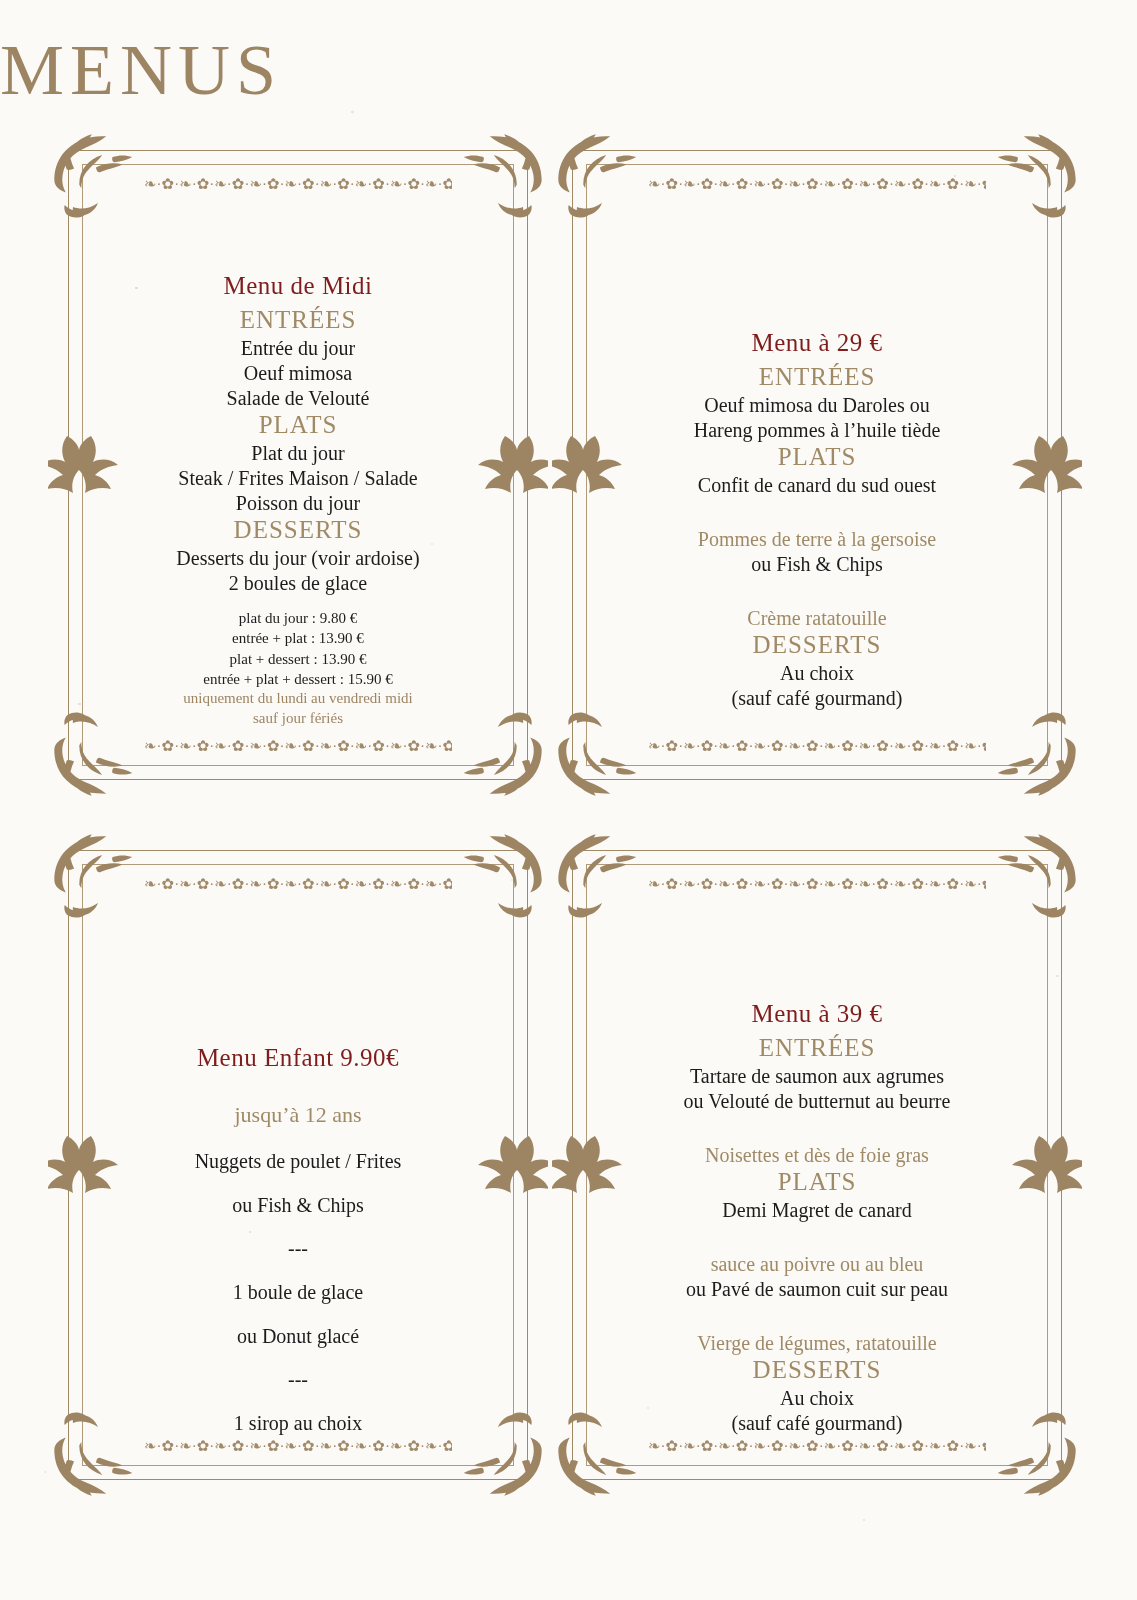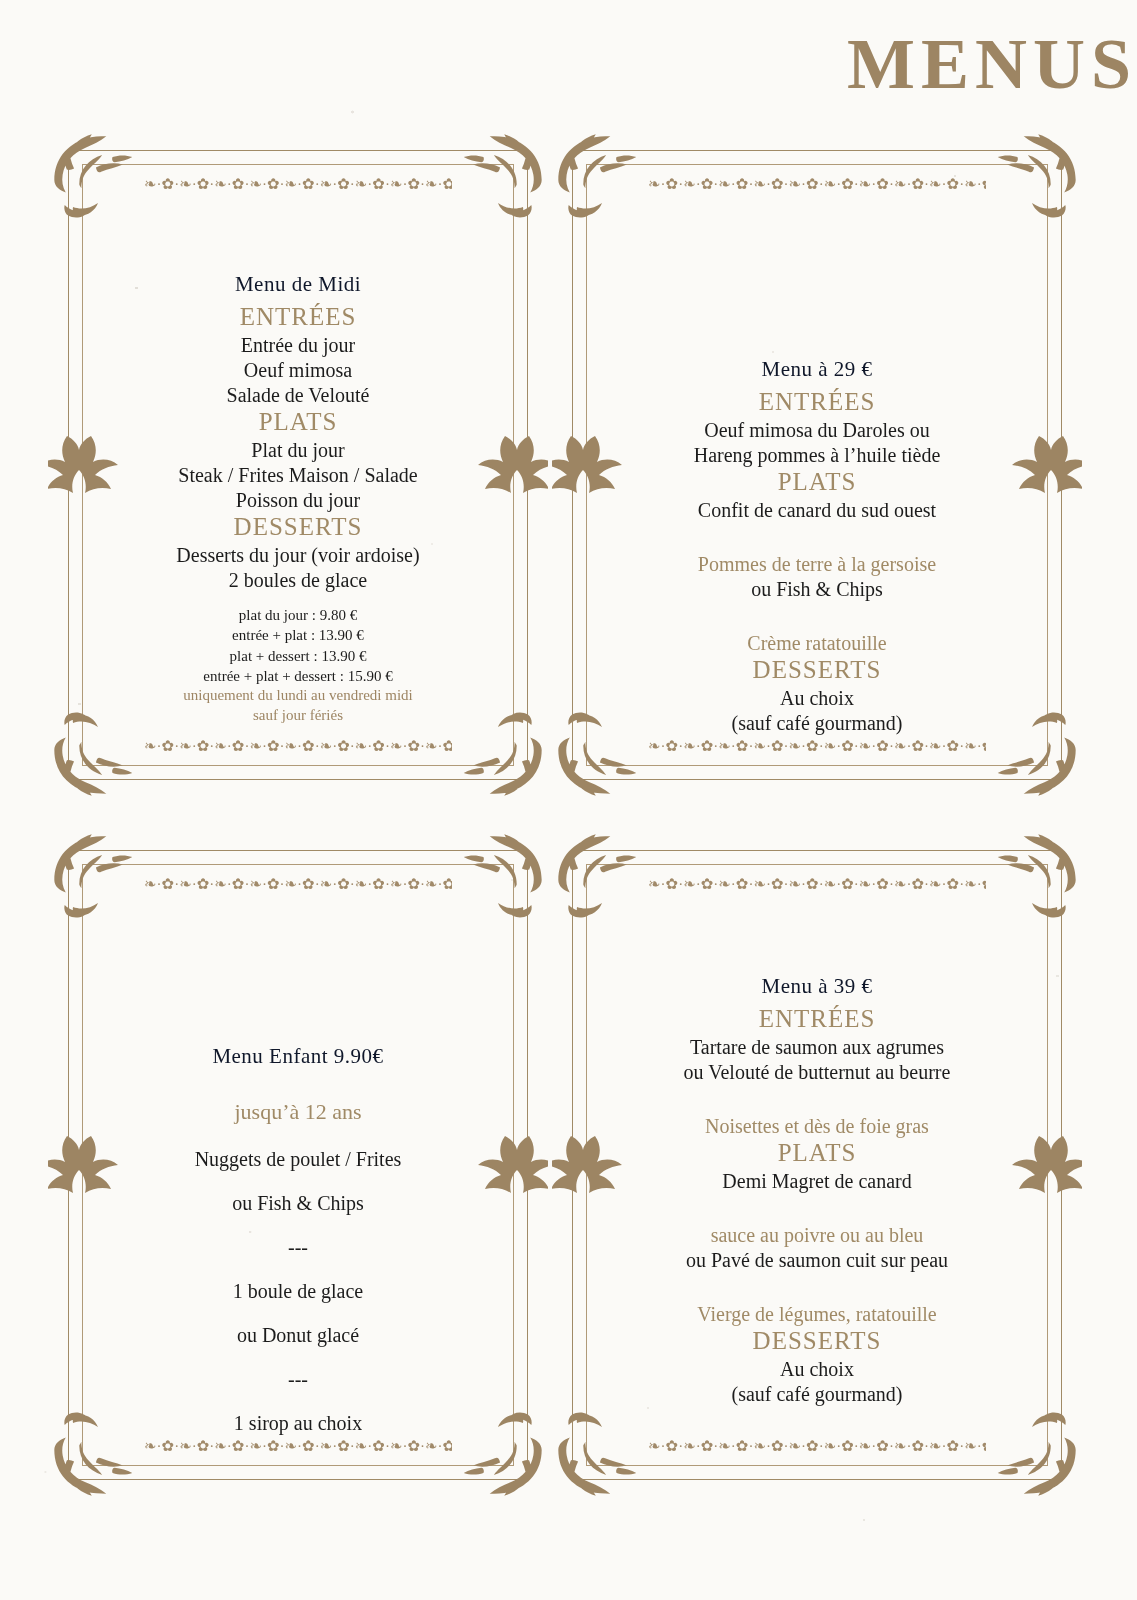--- a/index.html
+++ b/index.html
@@ -33,28 +33,28 @@
       radial-gradient(circle at 57% 88%, rgba(170,160,145,.22) 0 1.1px, transparent 1.3px),
       radial-gradient(circle at 76% 95%, rgba(170,160,145,.26) 0 1.2px, transparent 1.4px),
       radial-gradient(circle at 4% 92%, rgba(170,160,145,.22) 0 1px, transparent 1.2px),
       radial-gradient(circle at 38% 34%, rgba(170,160,145,.18) 0 1px, transparent 1.2px);
     background-size: 100% 100%;
     opacity: .85;
   }
 
   .page-title {
     position: absolute;
-    top: 28px;
+    top: 34px;
     left: 0;
     width: 100%;
-    text-align: right;
+    text-align: left;
     font-size: 72px;
     letter-spacing: 6px;
     color: #9d8563;
-    font-weight: 700;
+    font-weight: 400;
     line-height: 1;
   }
 
   
   .frame {
     position: absolute;
     box-sizing: border-box;
   }
   .frame .outer-rule,
   .frame .inner-rule {
@@ -111,22 +111,22 @@
   .menu-content {
     position: absolute;
     inset: 54px 44px;
     display: flex;
     flex-direction: column;
     justify-content: center;
     align-items: center;
     text-align: center;
   }
   .menu-title {
-    font-size: 21px;
-    color: #0f172a;
+    font-size: 25px;
+    color: #7f1d1d;
     margin-bottom: 6px;
     letter-spacing: .5px;
   }
   .section-head {
     font-size: 25px;
     color: #a08a66;
     letter-spacing: 1px;
     margin-bottom: 2px;
   }
   .line {
@@ -141,22 +141,22 @@
   .gap { height: 12px; }
 
   
   #frame-midi    { left: 58px;  top: 140px; width: 480px; height: 650px; }
   #frame-29      { left: 562px; top: 140px; width: 510px; height: 650px; }
   #frame-enfant  { left: 58px;  top: 840px; width: 480px; height: 650px; }
   #frame-39      { left: 562px; top: 840px; width: 510px; height: 650px; }
 
   #frame-midi .menu-content   { justify-content: flex-start; padding-top: 78px; }
   #frame-enfant .menu-content { justify-content: space-between; padding-top: 150px; }
-  #frame-29 .menu-content     { justify-content: flex-end; padding-top: 110px; }
-  #frame-39 .menu-content     { justify-content: flex-start; padding-top: 80px; }
+  #frame-29 .menu-content     { justify-content: center; padding-top: 110px; }
+  #frame-39 .menu-content     { justify-content: flex-end; padding-top: 80px; }
 </style>
 </head>
 <body>
 
 <div class="paper-texture"></div>
 
 <div class="page-title">MENUS</div>
 
 <div class="frame" id="frame-midi">
   <div class="outer-rule"></div>

